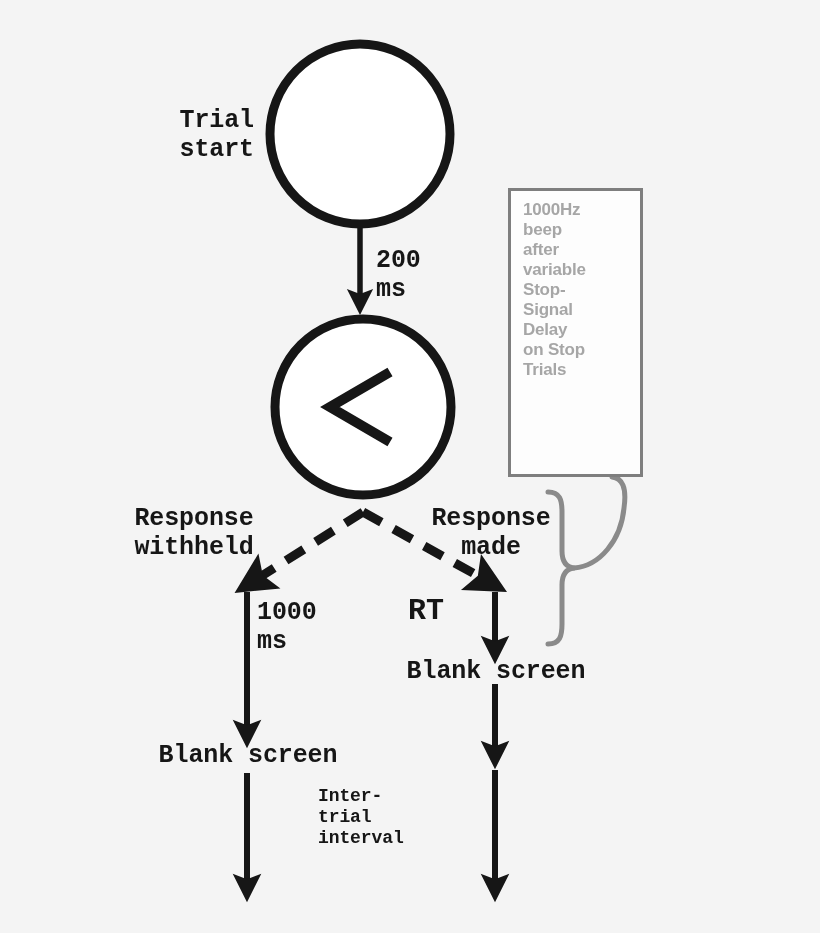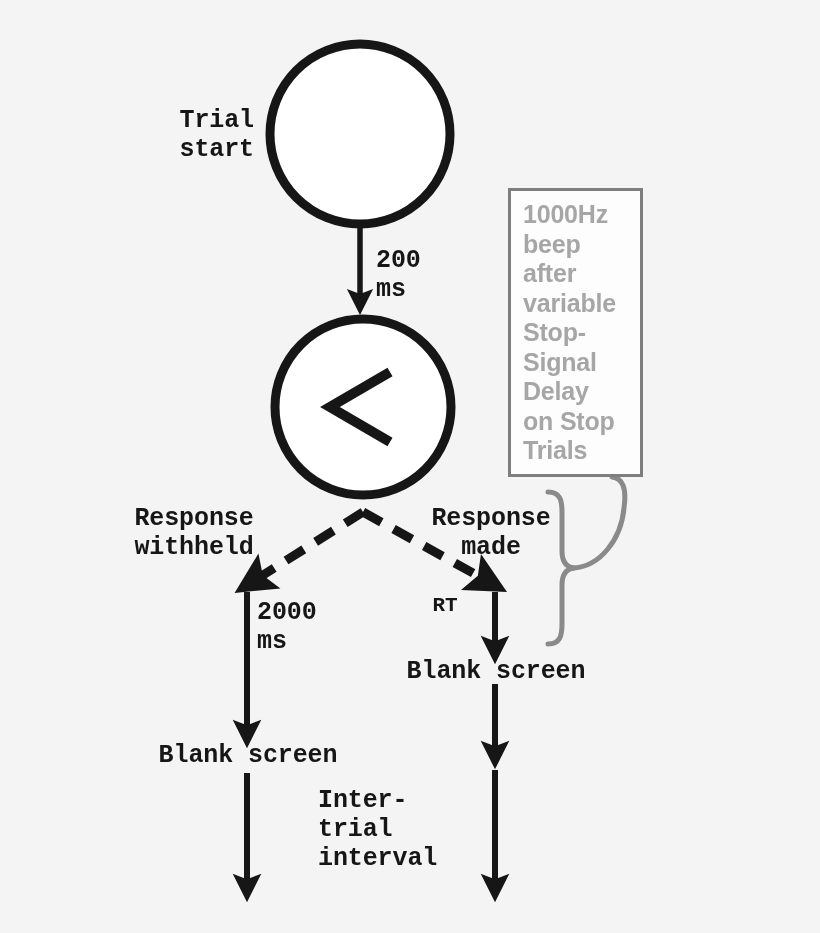--- a/index.html
+++ b/index.html
@@ -59,59 +59,59 @@
   }
   .lbl-1000 {
     left: 257px; top: 598px;
     width: 96px;
     text-align: left;
     font-size: 25px;
   }
   .lbl-rt {
     left: 408px; top: 594px;
     width: 74px;
-    text-align: center;
-    font-size: 21px;
+    text-align: left;
+    font-size: 30px;
   }
   .lbl-blank-right {
     left: 396px; top: 657px;
     width: 200px;
     text-align: center;
     font-size: 25px;
   }
   .lbl-blank-left {
     left: 148px; top: 741px;
     width: 200px;
     text-align: center;
     font-size: 25px;
   }
   .lbl-iti {
     left: 318px; top: 786px;
     width: 130px;
     text-align: left;
-    font-size: 25px;
+    font-size: 18px;
   }
   .note-box {
     position: absolute;
     left: 508px;
     top: 188px;
     width: 135px;
     height: 289px;
     box-sizing: border-box;
     background: #fdfdfd;
     border: 3px solid #7e7e7e;
   }
   .note-text {
     position: absolute;
     left: 523px;
     top: 200px;
     width: 120px;
     font-family: "Liberation Sans", sans-serif;
     font-weight: bold;
-    font-size: 25px;
+    font-size: 17px;
     line-height: 1.18;
     color: #a6a6a6;
     white-space: pre-line;
     letter-spacing: -0.2px;
   }
 </style>
 </head>
 <body>
 
 <div id="stage">
@@ -176,21 +176,21 @@
 
   <div class="lbl lbl-500">200
 ms</div>
 
   <div class="lbl lbl-resp-withheld">Response
 withheld</div>
 
   <div class="lbl lbl-resp-made">Response
 made</div>
 
-  <div class="lbl lbl-1000">2000
+  <div class="lbl lbl-1000">1000
 ms</div>
 
   <div class="lbl lbl-rt">RT</div>
 
   <div class="lbl lbl-blank-right">Blank screen</div>
 
   <div class="lbl lbl-blank-left">Blank screen</div>
 
   <div class="lbl lbl-iti">Inter-
 trial

